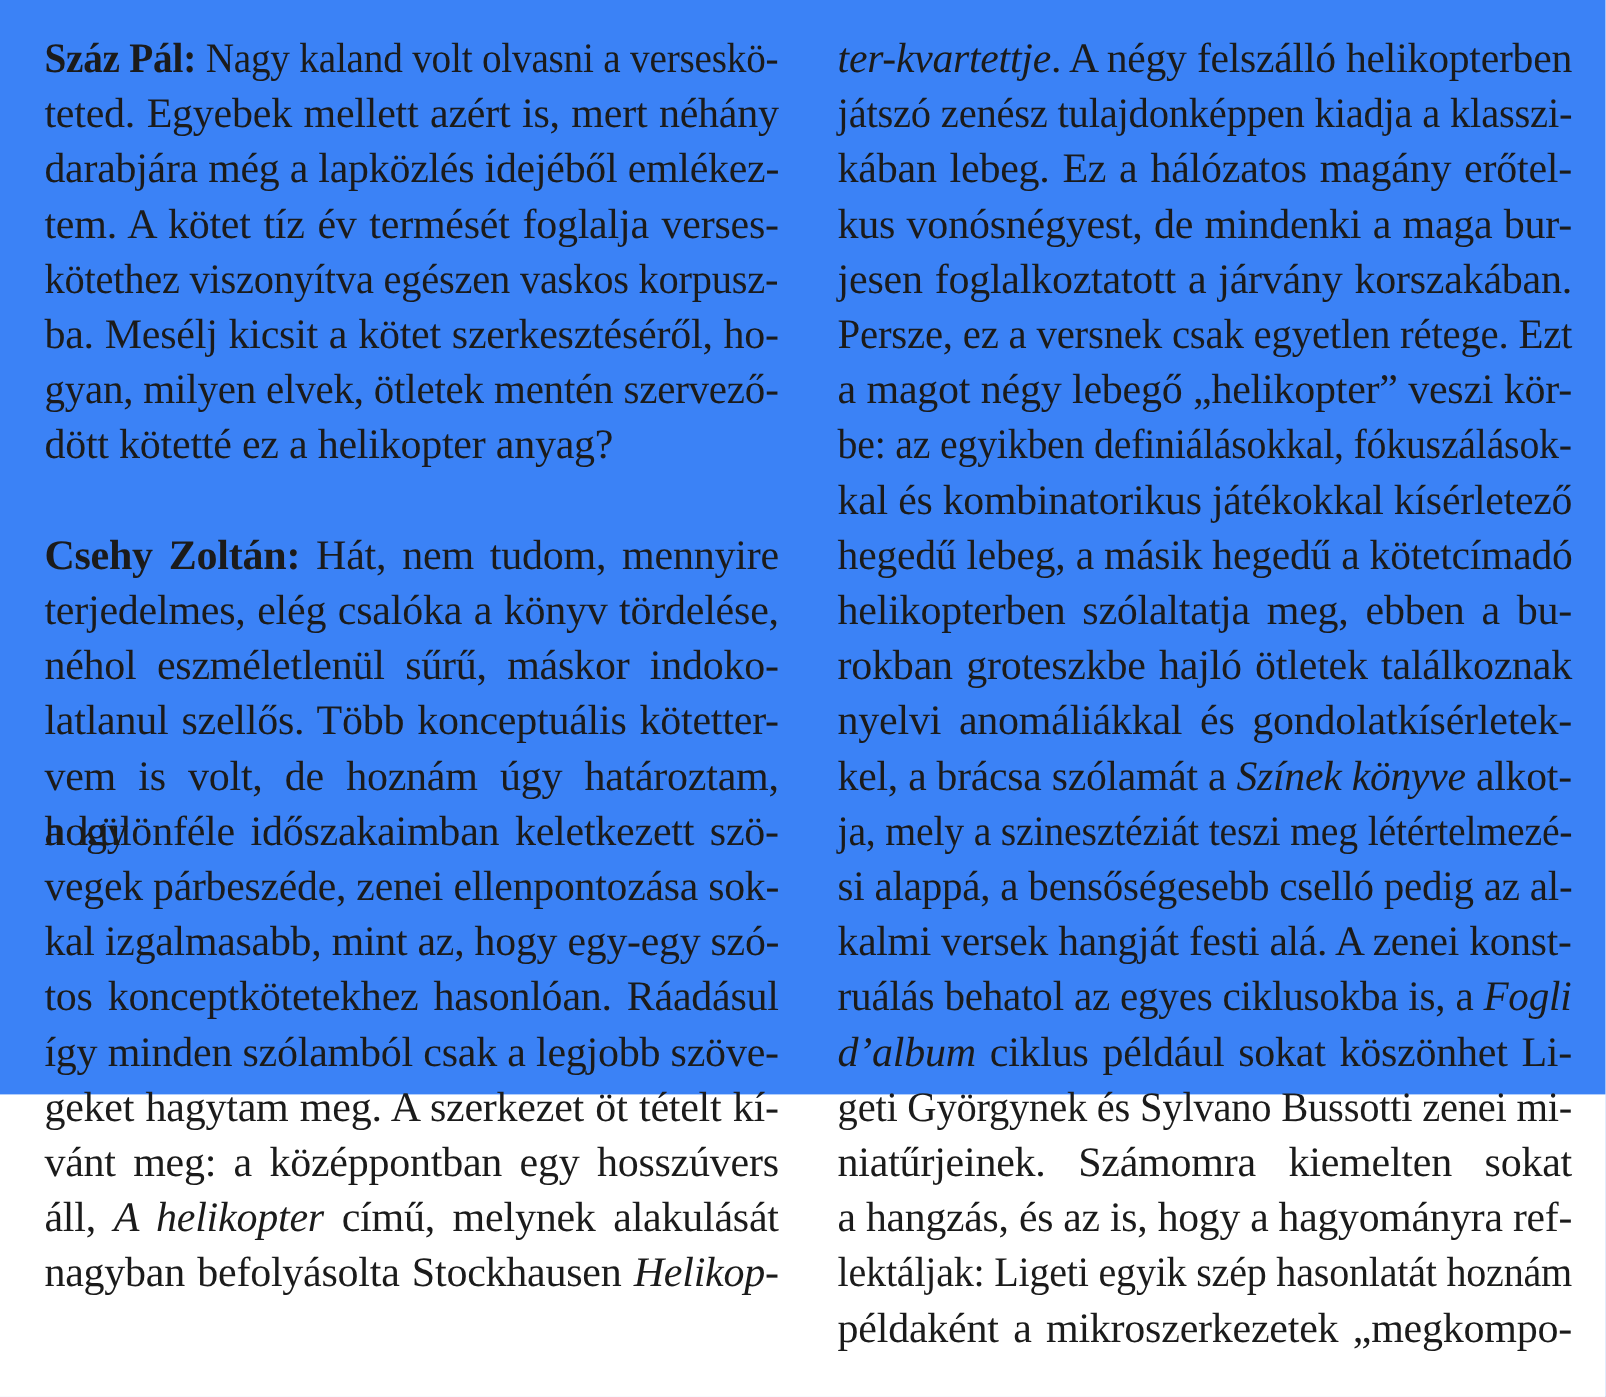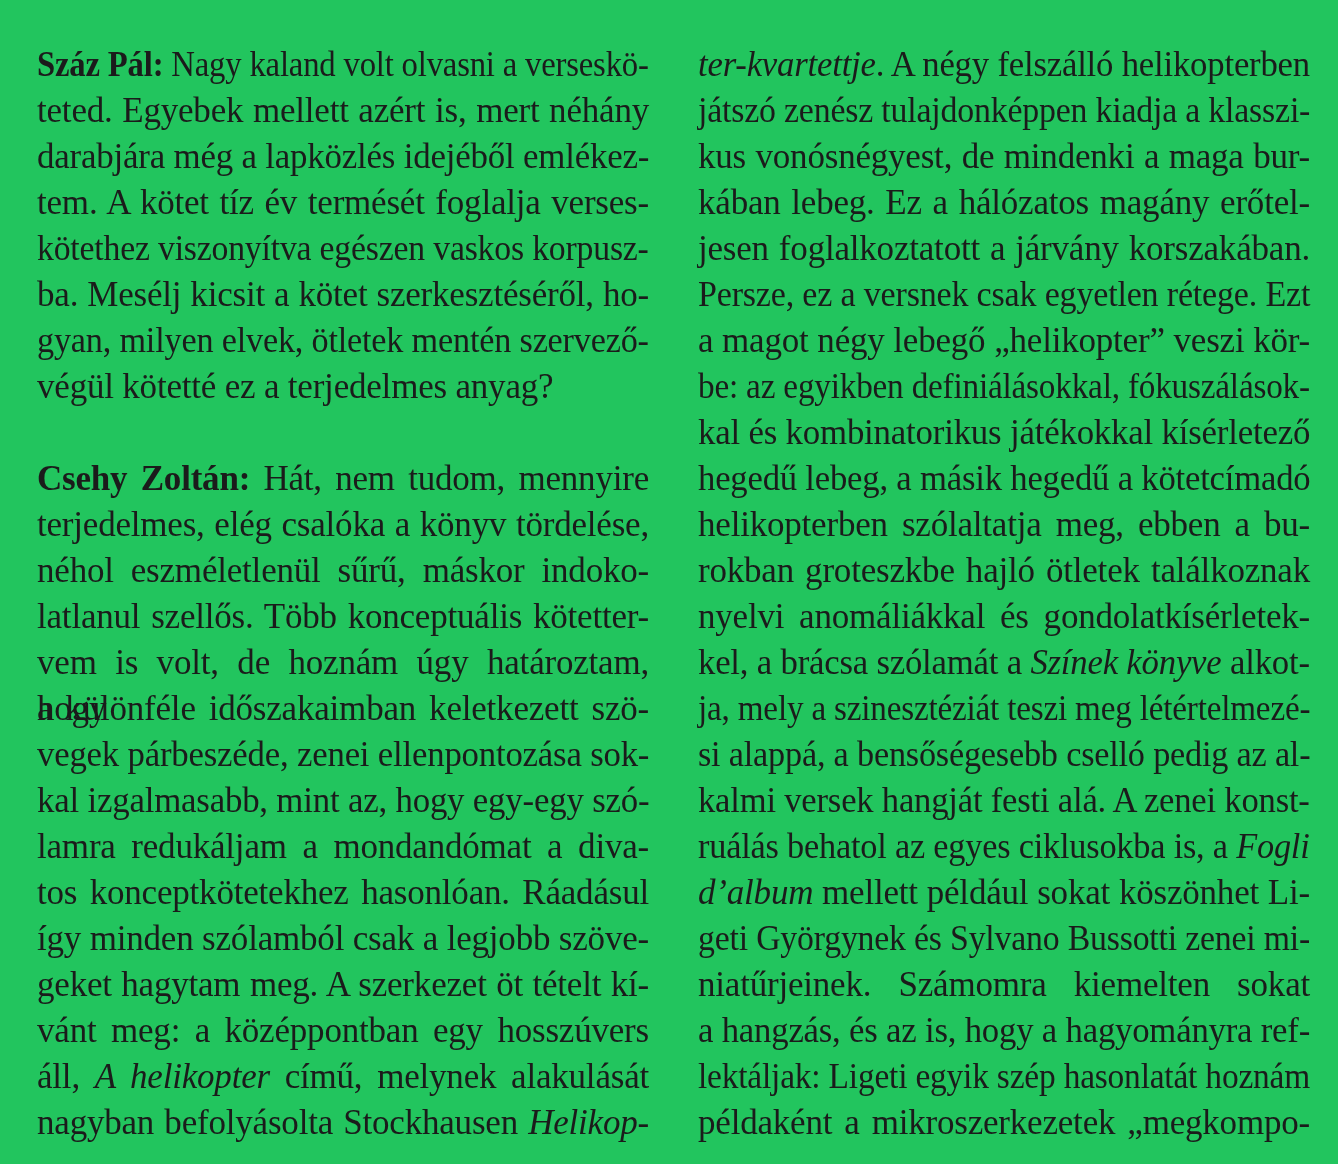--- a/index.html
+++ b/index.html
@@ -10,23 +10,23 @@
   body {
     width: 1338px;
     height: 1164px;
     overflow: hidden;
     font-family: "Liberation Serif", "DejaVu Serif", serif;
     color: #1b1b1b;
   }
   .page {
     box-sizing: border-box;
     width: 1338px;
-    height: 1164px;
-    padding: 42px 0 0 37px;
-    background: #22c55e;
+    height: 912px;
+    padding: 26px 0 0 37px;
+    background: #3b82f6;
   }
   .columns {
     display: flex;
     gap: 49px;
   }
   .column {
     width: 612px;
     flex: 0 0 612px;
   }
   .paragraph { margin: 0; }
@@ -52,61 +52,60 @@
   <div class="columns">
     <div class="column">
         <div class="paragraph">
           <div class="line" style="white-space: nowrap; transform: scaleX(0.934351); transform-origin: left center;"><span class="bold">Száz Pál:</span><span> Nagy kaland volt olvasni a verseskö-</span></div>
           <div class="line j" style=""><span>teted. Egyebek mellett azért is, mert néhány</span></div>
           <div class="line" style="white-space: nowrap; transform: scaleX(0.996743); transform-origin: left center;"><span>darabjára még a lapközlés idejéből emlékez-</span></div>
           <div class="line j" style=""><span>tem. A kötet tíz év termését foglalja verses-</span></div>
           <div class="line" style="white-space: nowrap; transform: scaleX(0.96378); transform-origin: left center;"><span>kötethez viszonyítva egészen vaskos korpusz-</span></div>
           <div class="line j" style=""><span>ba. Mesélj kicsit a kötet szerkesztéséről, ho-</span></div>
           <div class="line" style="white-space: nowrap; transform: scaleX(0.977636); transform-origin: left center;"><span>gyan, milyen elvek, ötletek mentén szervező-</span></div>
-          <div class="line" style=""><span>végül kötetté ez a terjedelmes anyag?</span></div>
+          <div class="line" style=""><span>dött kötetté ez a helikopter anyag?</span></div>
         </div>
         <div class="paragraph">
           <div class="line j" style=""><span class="bold">Csehy Zoltán:</span><span> Hát, nem tudom, mennyire</span></div>
           <div class="line j" style=""><span>terjedelmes, elég csalóka a könyv tördelése,</span></div>
           <div class="line j" style=""><span>néhol eszméletlenül sűrű, máskor indoko-</span></div>
           <div class="line j" style=""><span>latlanul szellős. Több konceptuális kötetter-</span></div>
           <div class="line j" style=""><span>vem is volt, de hoznám úgy határoztam, hogy</span></div>
           <div class="line j" style=""><span>a különféle időszakaimban keletkezett szö-</span></div>
           <div class="line" style="white-space: nowrap; transform: scaleX(0.993506); transform-origin: left center;"><span>vegek párbeszéde, zenei ellenpontozása sok-</span></div>
           <div class="line" style="white-space: nowrap; transform: scaleX(0.995122); transform-origin: left center;"><span>kal izgalmasabb, mint az, hogy egy-egy szó-</span></div>
-          <div class="line j" style=""><span>lamra redukáljam a mondandómat a diva-</span></div>
           <div class="line j" style=""><span>tos konceptkötetekhez hasonlóan. Ráadásul</span></div>
           <div class="line j" style=""><span>így minden szólamból csak a legjobb szöve-</span></div>
           <div class="line j" style=""><span>geket hagytam meg. A szerkezet öt tételt kí-</span></div>
           <div class="line j" style=""><span>vánt meg: a középpontban egy hosszúvers</span></div>
           <div class="line j" style=""><span>áll, </span><span class="italic">A helikopter</span><span> című, melynek alakulását</span></div>
           <div class="line j" style=""><span>nagyban befolyásolta Stockhausen </span><span class="italic">Helikop-</span></div>
         </div>
       </div>
     <div class="column">
         <div class="paragraph">
           <div class="line" style="white-space: nowrap; transform: scaleX(0.991896); transform-origin: left center;"><span class="italic">ter-kvartettje</span><span>. A négy felszálló helikopterben</span></div>
           <div class="line" style="white-space: nowrap; transform: scaleX(0.966825); transform-origin: left center;"><span>játszó zenész tulajdonképpen kiadja a klasszi-</span></div>
+          <div class="line j" style=""><span>kában lebeg. Ez a hálózatos magány erőtel-</span></div>
           <div class="line j" style=""><span>kus vonósnégyest, de mindenki a maga bur-</span></div>
-          <div class="line j" style=""><span>kában lebeg. Ez a hálózatos magány erőtel-</span></div>
           <div class="line j" style=""><span>jesen foglalkoztatott a járvány korszakában.</span></div>
           <div class="line" style="white-space: nowrap; transform: scaleX(0.972973); transform-origin: left center;"><span>Persze, ez a versnek csak egyetlen rétege. Ezt</span></div>
           <div class="line j" style=""><span>a magot négy lebegő „helikopter” veszi kör-</span></div>
           <div class="line" style="white-space: nowrap; transform: scaleX(0.948837); transform-origin: left center;"><span>be: az egyikben definiálásokkal, fókuszálások-</span></div>
           <div class="line" style="white-space: nowrap; transform: scaleX(0.995122); transform-origin: left center;"><span>kal és kombinatorikus játékokkal kísérletező</span></div>
           <div class="line" style="white-space: nowrap; transform: scaleX(0.990291); transform-origin: left center;"><span>hegedű lebeg, a másik hegedű a kötetcímadó</span></div>
           <div class="line j" style=""><span>helikopterben szólaltatja meg, ebben a bu-</span></div>
           <div class="line j" style=""><span>rokban groteszkbe hajló ötletek találkoznak</span></div>
           <div class="line j" style=""><span>nyelvi anomáliákkal és gondolatkísérletek-</span></div>
           <div class="line" style="white-space: nowrap; transform: scaleX(0.991896); transform-origin: left center;"><span>kel, a brácsa szólamát a </span><span class="italic">Színek könyve</span><span> alkot-</span></div>
           <div class="line" style="white-space: nowrap; transform: scaleX(0.947368); transform-origin: left center;"><span>ja, mely a szinesztéziát teszi meg létértelmezé-</span></div>
           <div class="line" style="white-space: nowrap; transform: scaleX(0.977636); transform-origin: left center;"><span>si alappá, a bensőségesebb cselló pedig az al-</span></div>
           <div class="line" style="white-space: nowrap; transform: scaleX(0.988691); transform-origin: left center;"><span>kalmi versek hangját festi alá. A zenei konst-</span></div>
           <div class="line" style="white-space: nowrap; transform: scaleX(0.9792); transform-origin: left center;"><span>ruálás behatol az egyes ciklusokba is, a </span><span class="italic">Fogli</span></div>
-          <div class="line j" style=""><span class="italic">d’album</span><span> mellett például sokat köszönhet Li-</span></div>
+          <div class="line j" style=""><span class="italic">d’album</span><span> ciklus például sokat köszönhet Li-</span></div>
           <div class="line" style="white-space: nowrap; transform: scaleX(0.9653); transform-origin: left center;"><span>geti Györgynek és Sylvano Bussotti zenei mi-</span></div>
           <div class="line j" style=""><span>niatűrjeinek. Számomra kiemelten sokat</span></div>
           <div class="line" style="white-space: nowrap; transform: scaleX(0.991896); transform-origin: left center;"><span>a hangzás, és az is, hogy a hagyományra ref-</span></div>
           <div class="line" style="white-space: nowrap; transform: scaleX(0.954758); transform-origin: left center;"><span>lektáljak: Ligeti egyik szép hasonlatát hoznám</span></div>
           <div class="line j" style=""><span>példaként a mikroszerkezetek „megkompo-</span></div>
         </div>
       </div>
   </div>
 </div>
 

